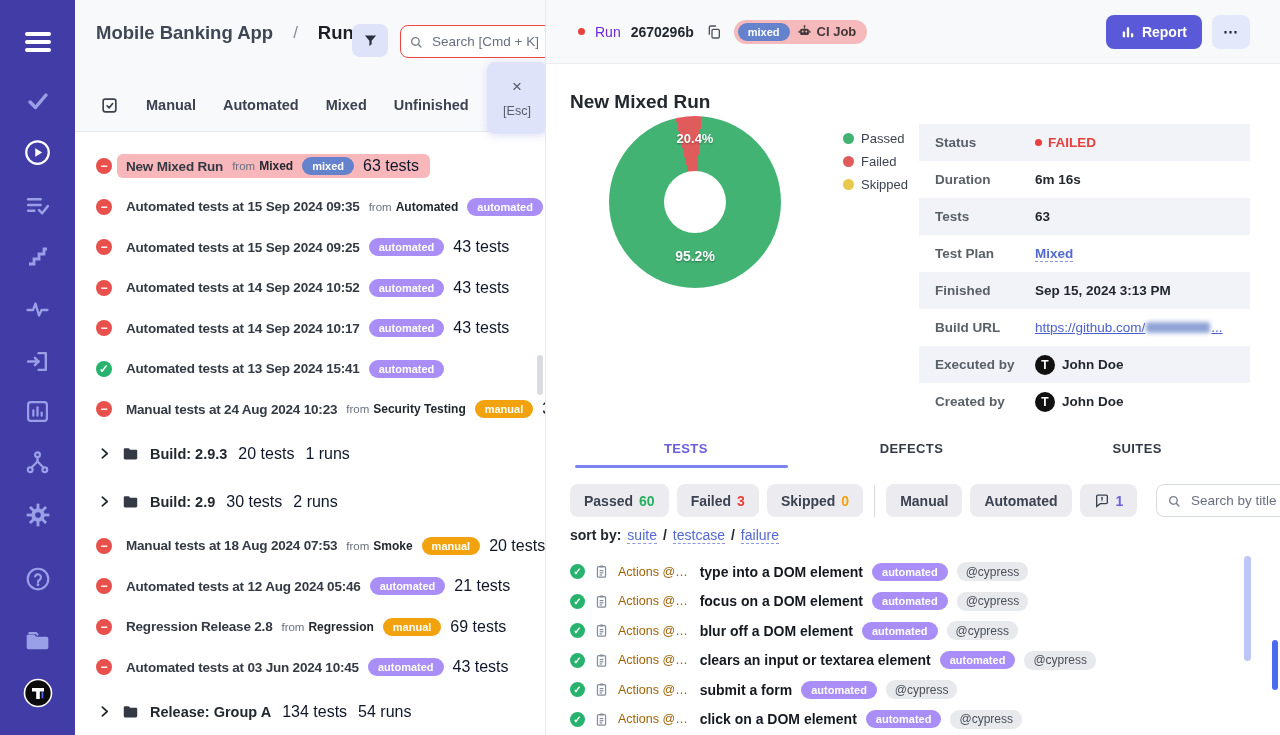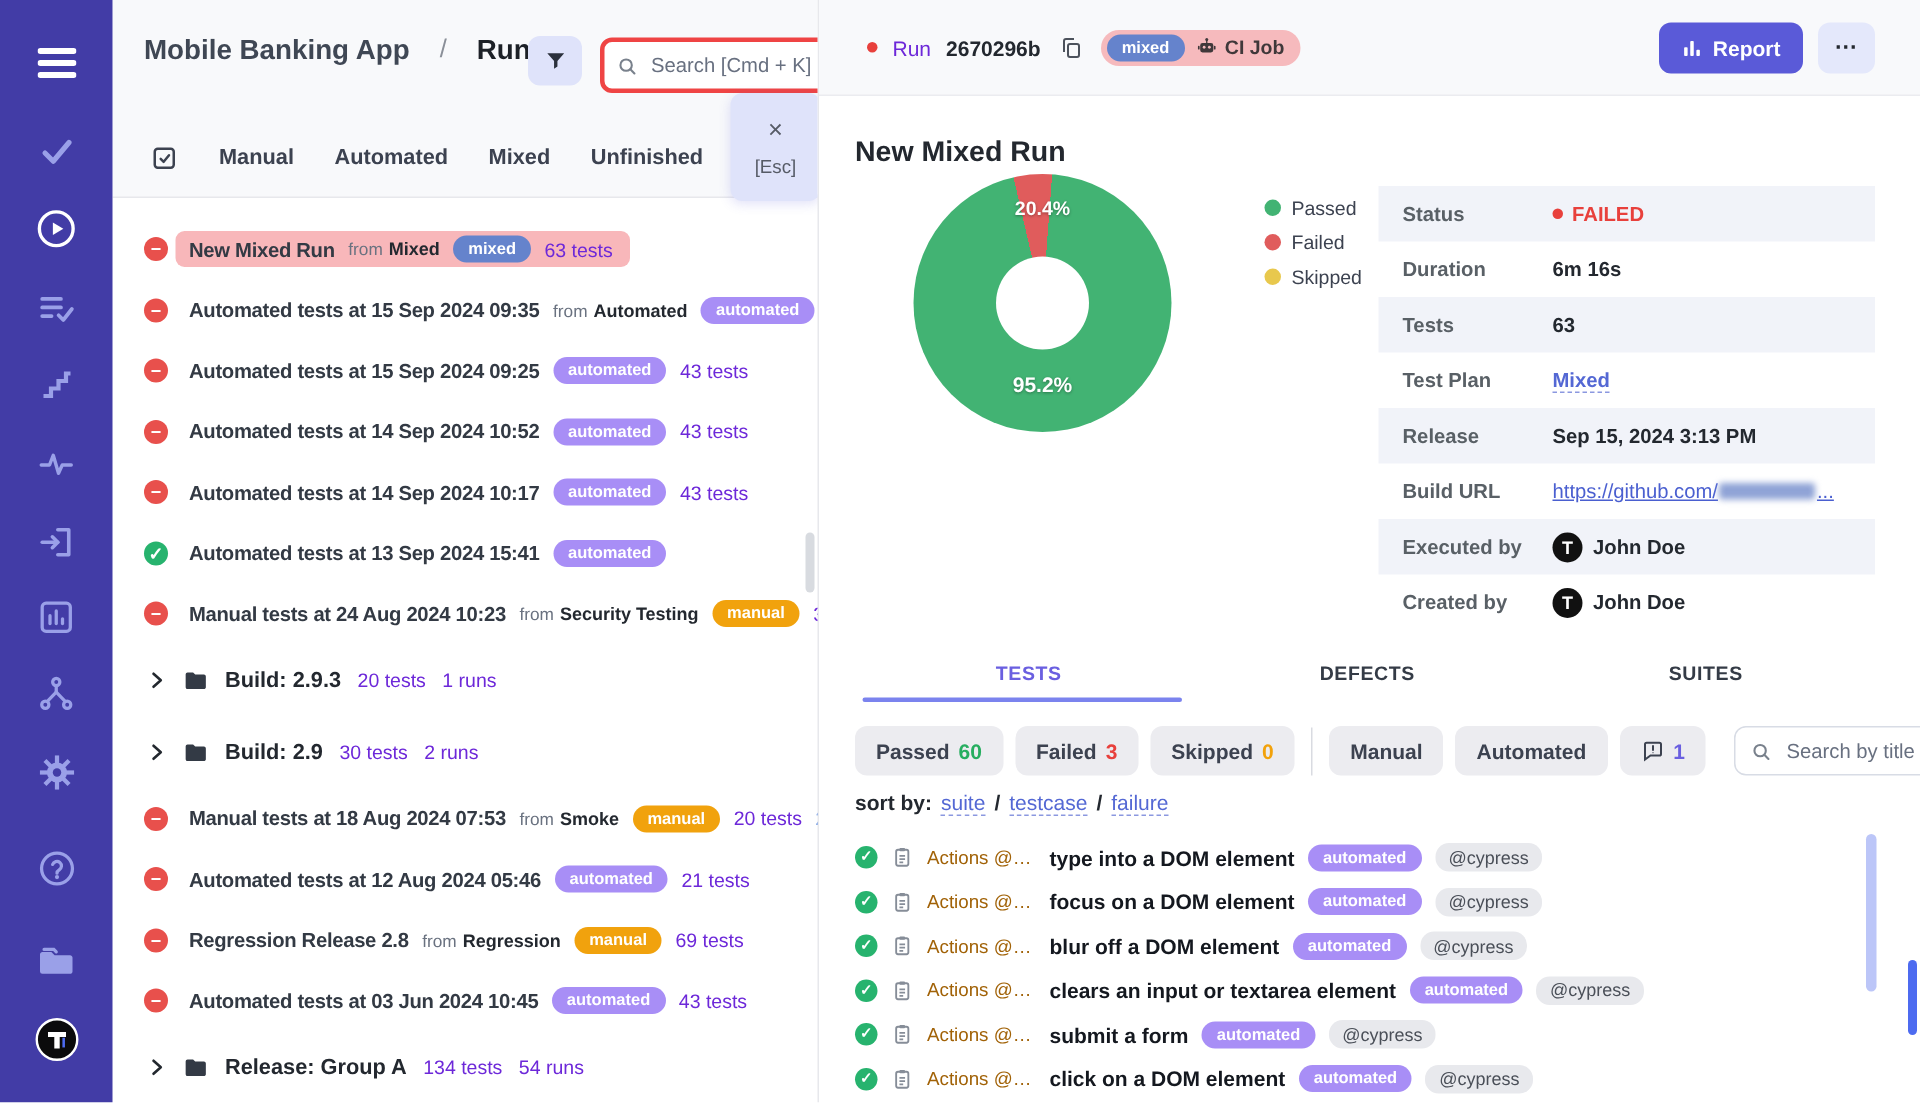--- a/index.html
+++ b/index.html
@@ -14,21 +14,21 @@
   
   .left-panel{position:absolute;left:75px;top:0;width:470px;height:735px;background:#fff;
               border-right:1px solid #e7e8ec;overflow:hidden;}
   .lp-header{position:absolute;top:0;left:0;right:0;height:131px;background:#f8f9fb;border-bottom:1px solid #e7e8ec;}
   .lp-title-row{position:absolute;top:22px;left:21px;display:flex;align-items:center;gap:20px;white-space:nowrap;}
   .proj{font-size:18.5px;font-weight:700;color:#3f4754;}
   .crumb-sep{font-size:17px;color:#8a8f98;}
   .page{font-size:18.5px;font-weight:700;color:#1d2127;}
   .filter-btn{position:absolute;top:24px;left:277px;width:36px;height:33px;background:#dfe3fa;border:none;
               border-radius:8px;display:flex;align-items:center;justify-content:center;cursor:pointer;color:#2b313c;}
-  .lp-search{position:absolute;top:25px;left:325px;width:142px;height:31px;background:#fff;border:3px solid #ef4444;
+  .lp-search{position:absolute;top:25px;left:325px;width:142px;height:31px;background:#fff;border:1px solid #ef4444;
              border-radius:8px;display:flex;align-items:center;padding:0 8px;gap:7px;color:#79818c;}
   .lp-search input{border:none;outline:none;flex:1;min-width:0;font-size:13.5px;color:#3c4250;background:transparent;
                    font-family:"Liberation Sans",sans-serif;}
   .lp-search input::placeholder{color:#687080;}
   .lp-tabs{position:absolute;top:80px;left:0;right:0;height:50px;display:flex;align-items:center;gap:27px;padding-left:25px;}
   .lp-tab{background:none;border:none;font-size:14.5px;font-weight:700;color:#3c4250;cursor:pointer;padding:0;
           font-family:"Liberation Sans",sans-serif;}
   .lp-tabs-icon{color:#3c4250;}
   .esc-btn{position:absolute;top:62px;left:412px;width:60px;height:72px;background:#dfe3fa;border:none;border-radius:8px;
            display:flex;flex-direction:column;align-items:center;justify-content:center;gap:9px;cursor:pointer;
@@ -45,21 +45,21 @@
   .run-pill{display:inline-flex;align-items:center;gap:9px;padding:3px 11px 3px 9px;border-radius:6px;margin-left:5px;}
   .run-row.selected .run-pill{background:#f8b7ba;}
   .run-title{font-size:13.5px;font-weight:700;letter-spacing:-0.2px;color:#333a44;}
   .from{display:inline-flex;align-items:baseline;gap:4px;}
   .fw{font-size:11.5px;color:#6a7280;}
   .fn{font-size:12px;font-weight:700;color:#23282f;}
   .badge{font-size:11px;font-weight:700;color:#fff;padding:3px 10px;border-radius:10px;}
   .badge-automated{background:#a88ef6;}
   .badge-manual{background:#f1a20d;}
   .badge-mixed{background:#6583cc;}
-  .meta{font-size:13px;color:#6d28d9;}
+  .meta{font-size:16px;color:#0f172a;}
   .meta-link{font-size:12.5px;color:#4a7dd8;}
   .chev{color:#23282f;flex:0 0 auto;}
   .folder-ic{color:#333a45;flex:0 0 auto;}
   .folder-title{font-size:14.5px;font-weight:700;color:#23282f;}
   .lp-scroll{position:absolute;right:2px;top:355px;width:6px;height:40px;border-radius:3px;background:#d8dbe0;}
   
   .right-panel{position:absolute;left:546px;top:0;width:734px;height:735px;background:#fff;overflow:hidden;}
   .rp-header{position:absolute;top:0;left:0;right:0;height:63px;background:#f8f9fb;border-bottom:1px solid #ebecf0;
              display:flex;align-items:center;padding:0 30px 0 32px;gap:10px;}
   .dot{width:7px;height:7px;border-radius:50%;background:#e8403c;flex:0 0 7px;}
@@ -536,21 +536,21 @@
     <span class="d-label">Tests</span>
     <span class="d-value">63</span>
   </div>
       <div class="d-row">
     <span class="d-label">Test Plan</span>
     <span class="d-value">
           <a class="link-dashed">Mixed</a>
         </span>
   </div>
       <div class="d-row alt">
-    <span class="d-label">Release</span>
+    <span class="d-label">Finished</span>
     <span class="d-value">Sep 15, 2024 3:13 PM</span>
   </div>
       <div class="d-row">
     <span class="d-label">Build URL</span>
     <span class="d-value">
           <a class="link-url">
             <span>https://github.com/</span>
             <span class="blur-chunk"></span>
             <span>...</span>
           </a>

